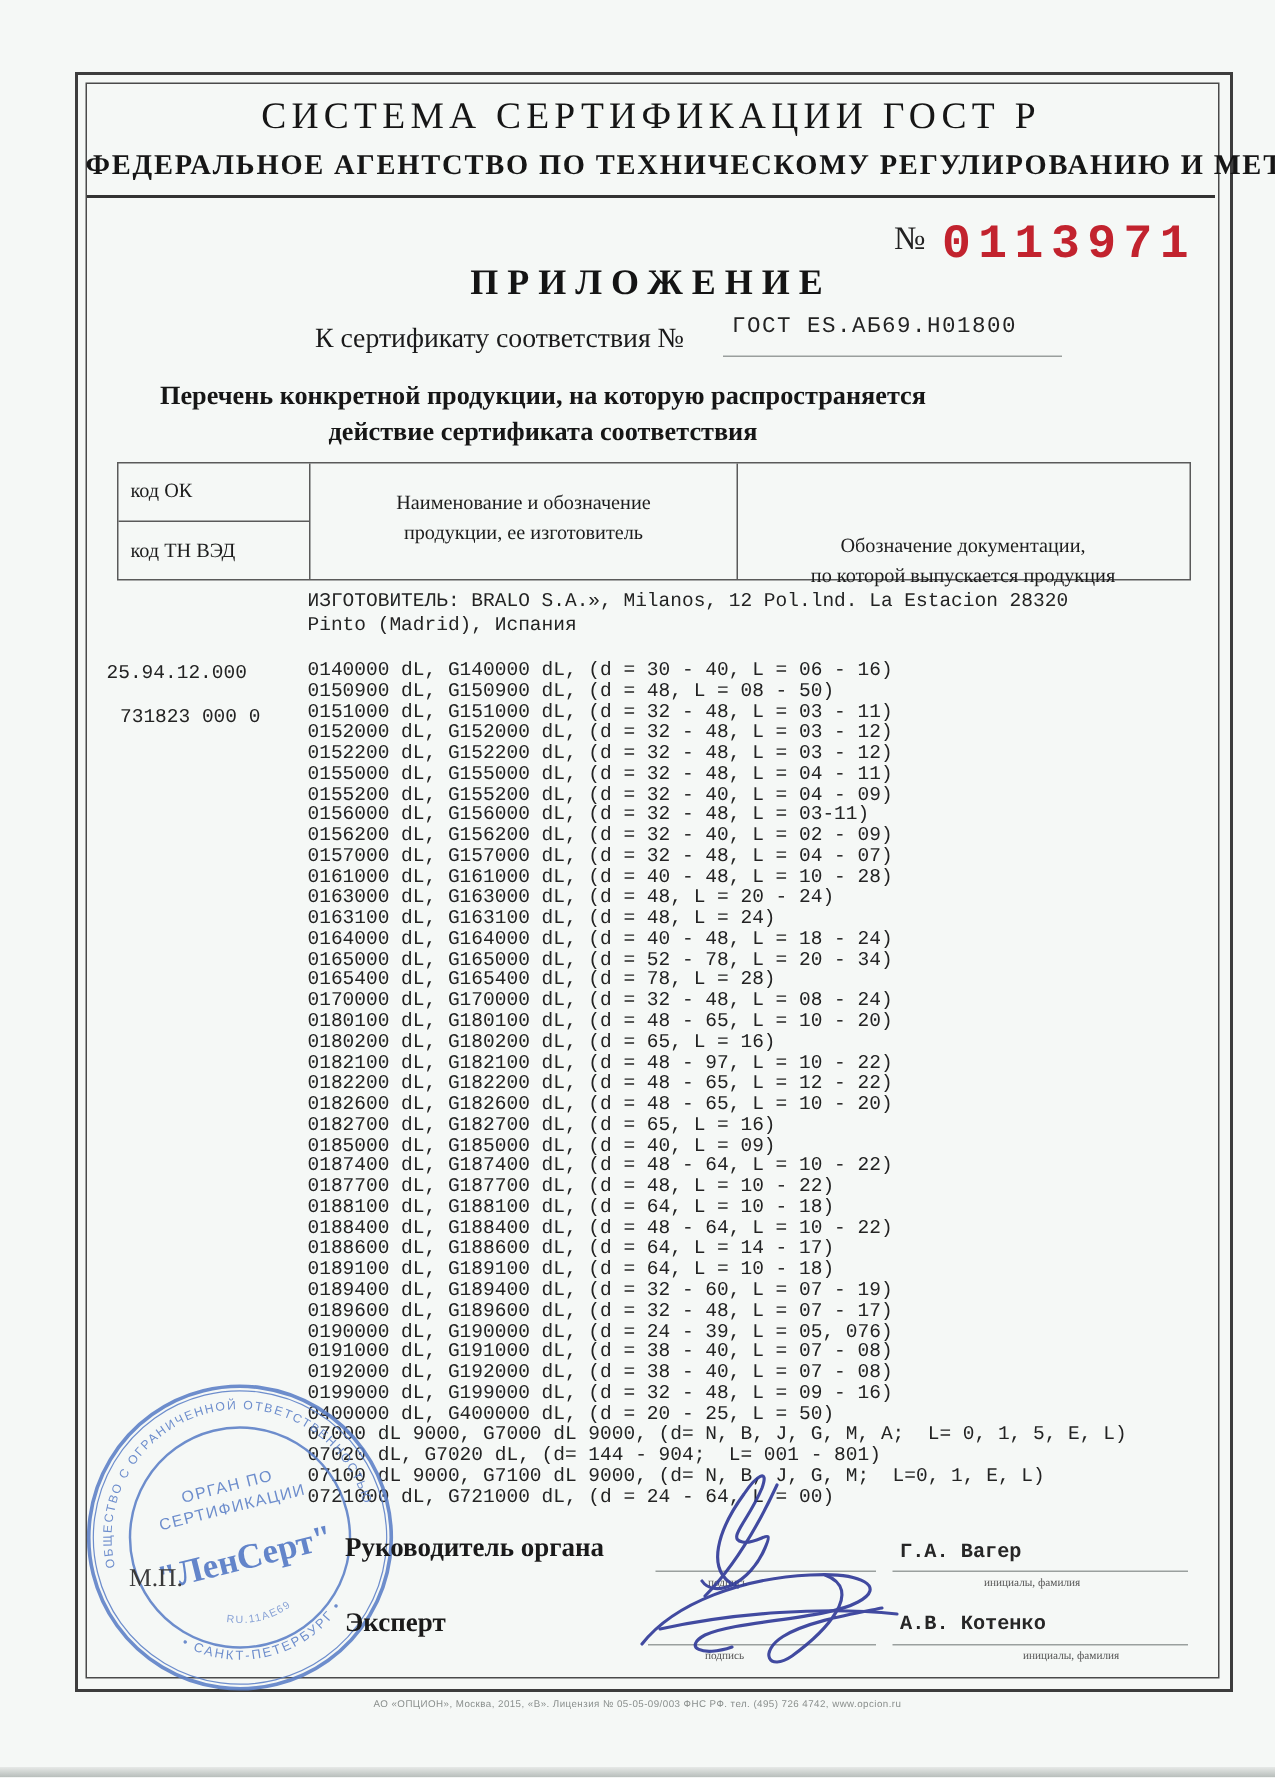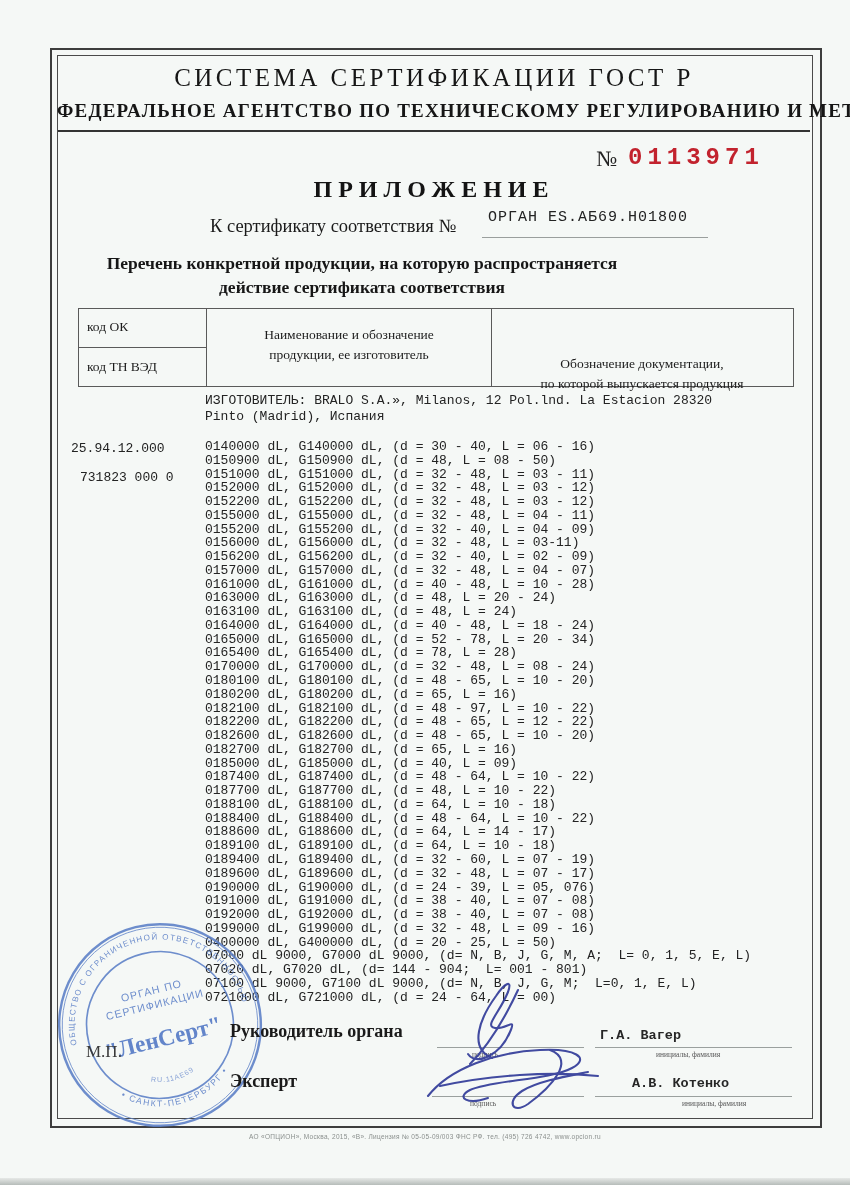--- a/index.html
+++ b/index.html
@@ -13,21 +13,21 @@
   .frame-outer{left:50px;top:48px;width:768px;height:1076px;border:2.5px solid #3d3d3d;}
   .frame-inner{left:57px;top:55px;width:754px;height:1062px;border:1.2px solid #4a4a4a;}
   
   .sys-title{left:57px;top:64px;width:754px;text-align:center;
     font-size:25px;font-weight:normal;letter-spacing:3.5px;color:#161616;}
   .agency{left:57px;top:100px;width:754px;text-align:center;
     font-size:19px;font-weight:bold;letter-spacing:1.2px;color:#161616;white-space:nowrap;}
   .hdr-divider{left:58px;top:130px;width:752px;height:2px;background:#333;}
   .no-label{left:596px;top:146px;font-size:22px;color:#222;}
   .no-value{left:628px;top:144px;font-family:"Liberation Mono",monospace;
-    font-size:24px;font-weight:bold;letter-spacing:5px;color:#c2232e;}
+    font-size:32px;font-weight:bold;letter-spacing:5px;color:#c2232e;}
   .appendix{left:57px;top:176px;width:754px;text-align:center;
     font-size:24px;font-weight:bold;letter-spacing:6px;color:#141414;}
   .certref-label{left:210px;top:216px;font-size:18.5px;color:#1a1a1a;}
   .certref-value{left:488px;top:209px;font-family:"Liberation Mono",monospace;
     font-size:15px;letter-spacing:1px;color:#2a2a2a;}
   .certref-line{left:482px;top:237px;width:226px;height:1px;background:#9a9f9d;}
   .subtitle{width:610px;left:57px;text-align:center;font-size:17.5px;font-weight:bold;color:#161616;}
   .subtitle1{top:253px;}
   .subtitle2{top:277px;}
   
@@ -53,21 +53,21 @@
   .sig-label{font-size:18px;font-weight:bold;color:#1a1a1a;}
   .head-label{left:230px;top:1021px;}
   .expert-label{left:230px;top:1071px;}
   .sig-line{height:1px;background:#9aa09e;}
   .line1a{left:437px;top:1047px;width:147px;}
   .line1b{left:595px;top:1047px;width:197px;}
   .line2a{left:432px;top:1096px;width:152px;}
   .line2b{left:595px;top:1096px;width:197px;}
   .sig-name{font-family:"Liberation Mono",monospace;font-size:13.5px;font-weight:bold;color:#262626;white-space:pre;}
   .head-name{left:600px;top:1028px;}
-  .expert-name{left:600px;top:1076px;margin-left:32px;}
+  .expert-name{left:600px;top:1076px;}
   .caption{font-size:7.5px;color:#555;}
   .cap-sign1{left:472px;top:1050px;}
   .cap-name1{left:656px;top:1050px;}
   .cap-sign2{left:470px;top:1099px;}
   .cap-name2{left:682px;top:1099px;}
   .ink{left:400px;top:968px;}
   
   .footer{left:0;top:1133px;width:850px;text-align:center;
     font-family:"Liberation Sans",sans-serif;font-size:6.5px;color:#8a8f8d;letter-spacing:.3px;}
   .bottom-shadow{left:0;top:1178px;width:850px;height:7px;
@@ -84,21 +84,21 @@
   <div class="abs sys-title">СИСТЕМА СЕРТИФИКАЦИИ ГОСТ Р</div>
   <div class="abs agency">ФЕДЕРАЛЬНОЕ АГЕНТСТВО ПО ТЕХНИЧЕСКОМУ РЕГУЛИРОВАНИЮ И МЕТРОЛОГИИ</div>
   <div class="abs hdr-divider"></div>
 
   <div class="abs no-label">№</div>
   <div class="abs no-value">0113971</div>
 
   <div class="abs appendix">ПРИЛОЖЕНИЕ</div>
 
   <div class="abs certref-label">К сертификату соответствия №</div>
-  <div class="abs certref-value mono">ОРГАН ES.АБ69.Н01800</div>
+  <div class="abs certref-value mono">ГОСТ ES.АБ69.Н01800</div>
   <div class="abs certref-line"></div>
 
   <div class="abs subtitle subtitle1">Перечень конкретной продукции,  на которую распространяется</div>
   <div class="abs subtitle subtitle2">действие сертификата соответствия</div>
 
   <div class="abs ptable">
     <div class="abs v1"></div>
     <div class="abs v2"></div>
     <div class="abs h1"></div>
     <div class="abs cell c1a">код ОК</div>

